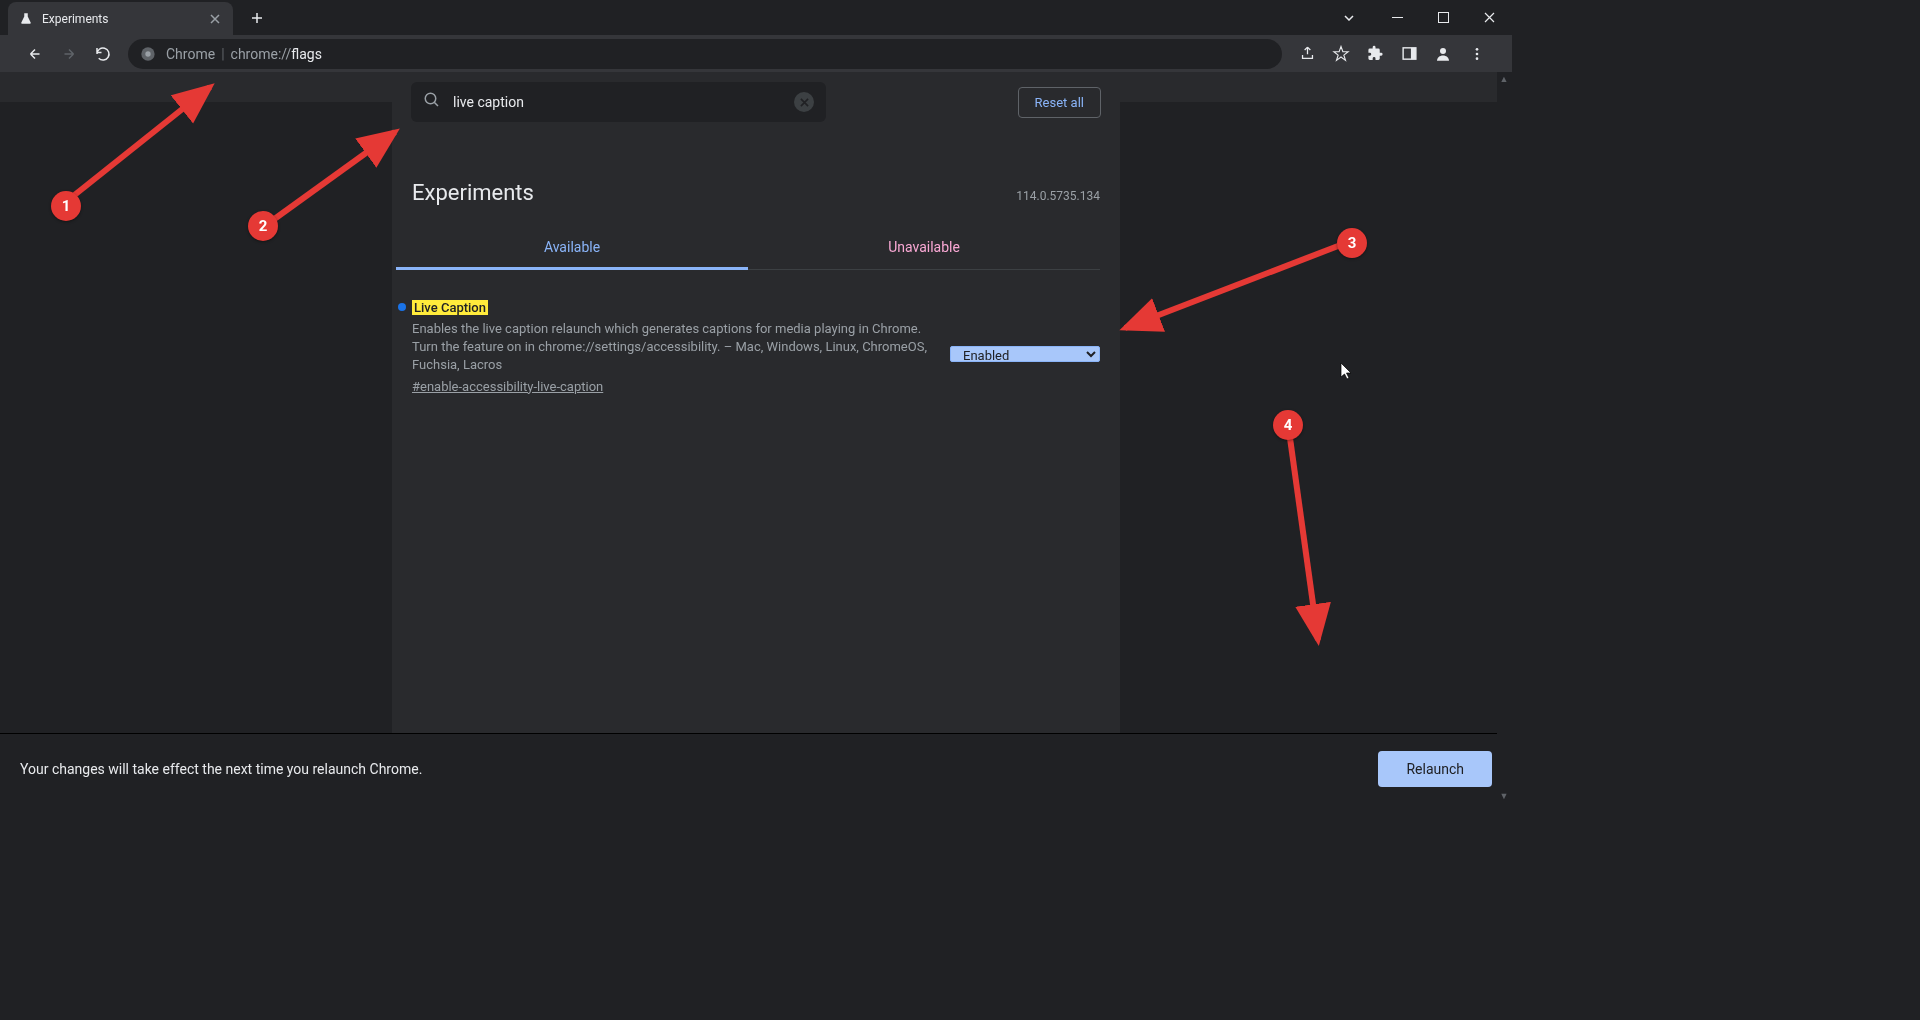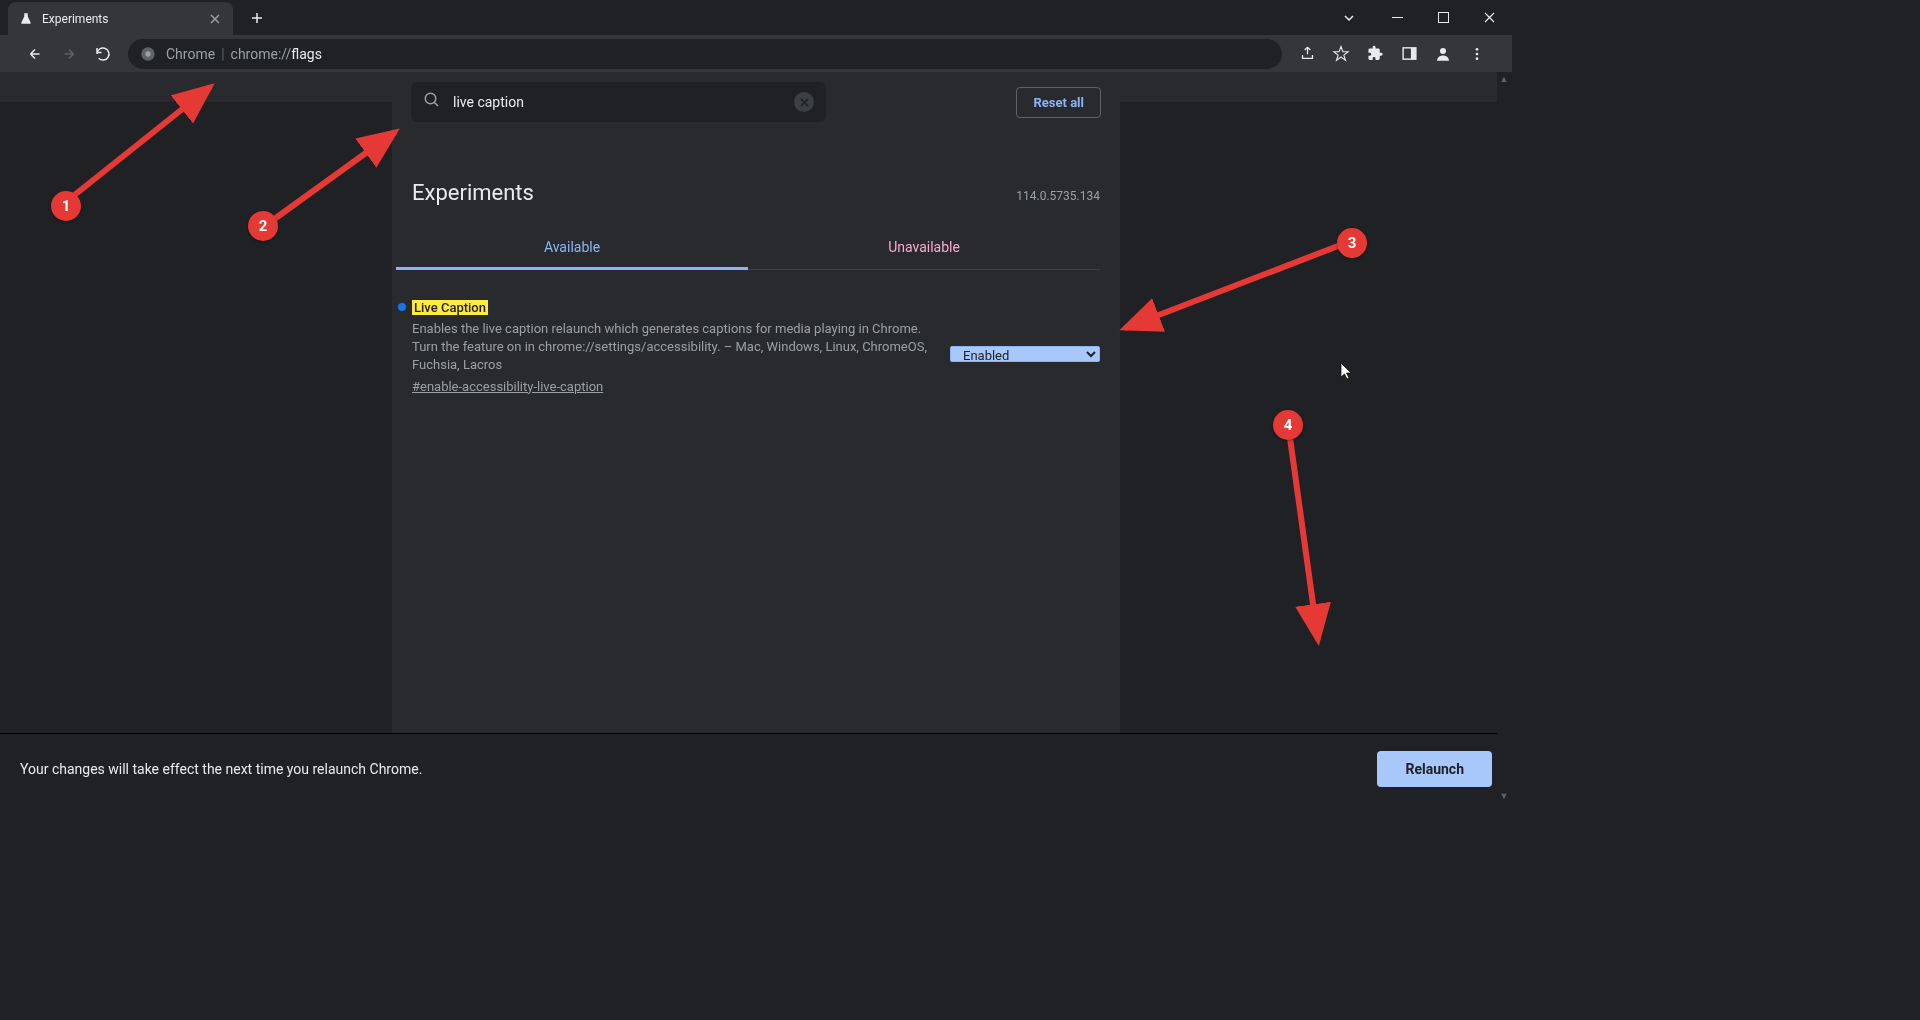--- a/index.html
+++ b/index.html
@@ -34,21 +34,21 @@
 .content-wrap { position: absolute; top: 30px; left: 0; right: 0; bottom: 0; display: flex; justify-content: center; }
 .side-bg { background: #202124; flex:1; }
 .center-col { width: 728px; background: #292a2d; position: relative; }
 
 
 .search-row { position: absolute; top: 10px; left: 50%; transform: translateX(-50%); width: 690px; display: flex; align-items: center; justify-content: space-between; z-index: 5; }
 .search-box { width: 415px; height: 40px; background: #202124; border-radius: 6px; display: flex; align-items: center; padding: 0 12px; margin-left: 0px; }
 .search-icon { color: #9aa0a6; margin-right: 12px; }
 .search-input { background: transparent; border: none; outline: none; color: #e8eaed; font-size: 14px; flex: 1; }
 .clear-btn { color: #9aa0a6; cursor: pointer; width:20px; height:20px; display:flex; align-items:center; justify-content:center; background:#3c4043; border-radius:50%; font-size:11px;}
-.reset-btn { padding: 7px 16px; border: 1px solid #5f6368; border-radius: 4px; background: transparent; color: #8ab4f8; font-size: 13px; cursor: pointer; font-weight: 700; }
+.reset-btn { padding: 7px 16px; border: 1px solid #5f6368; border-radius: 4px; background: transparent; color: #8ab4f8; font-size: 13px; cursor: pointer; font-weight: 400; }
 
 .heading-row { position: absolute; top: 78px; left: 20px; right: 20px; display: flex; justify-content: space-between; align-items: baseline; }
 .heading { font-size: 22px; color: #e8eaed; font-weight: 400; }
 .version { font-size: 12px; color: #9aa0a6; }
 
 .tabs-row { position: absolute; top: 125px; left: 4px; right: 20px; display: flex; border-bottom: 1px solid #3c4043; }
 .page-tab { flex: 1; text-align: center; padding: 12px 0; font-size: 14px; cursor: pointer; }
 .page-tab.active { color: #8ab4f8; border-bottom: 3px solid #8ab4f8; margin-bottom: -1px; }
 .page-tab.inactive { color: #f9a8d4; }
 
@@ -56,21 +56,21 @@
 .bullet { width: 8px; height: 8px; background: #1a73e8; border-radius: 50%; margin: 6px 6px 0 6px; flex-shrink:0; }
 .flag-text { flex: 1; padding-right: 20px; }
 .flag-title { background: #ffeb3b; color: #202124; font-size: 13px; padding: 0 2px; font-weight: 500; display:inline-block; }
 .flag-desc { color: #9aa0a6; font-size: 13px; line-height: 1.4; margin-top: 4px; }
 .flag-hash { color: #9aa0a6; font-size: 13px; text-decoration: underline; display: inline-block; margin-top: 4px; cursor:pointer;}
 .flag-select { width: 150px; height: 16px; background: #a8c7fa; border: 1px solid #8ab4f8; color: #202124; font-size: 13px; padding: 0 8px; cursor: pointer; align-self: center; margin-top:16px; border-radius:2px;}
 
 
 .bottom-bar { position: absolute; bottom: 0; left: 0; right: 0; height: 70px; background: #202124; display: flex; align-items: center; justify-content: space-between; padding: 0 20px; border-top: 1px solid #000; }
 .bottom-text { color: #e8eaed; font-size: 14px; }
-.relaunch-btn { background: #a8c7fa; color: #202124; border: none; padding: 10px 28px; font-size: 14px; border-radius: 4px; cursor: pointer; font-weight: 700; }
+.relaunch-btn { background: #a8c7fa; color: #202124; border: none; padding: 10px 28px; font-size: 14px; border-radius: 4px; cursor: pointer; font-weight: 400; }
 
 
 .marker { position: absolute; width: 30px; height: 30px; background: #e53935; border-radius: 50%; display: flex; align-items: center; justify-content: center; color: #fff; font-weight: bold; font-size: 15px; z-index: 100; box-shadow: 0 1px 3px rgba(0,0,0,0.4); }
 .arrow-svg { position: absolute; z-index: 99; pointer-events: none; }
 
 .cursor-ptr { position: absolute; z-index: 101; color: #fff; font-size: 14px; }
 
 
 .scrollbar-track { position:absolute; right:0; top:72px; bottom:0; width:15px; background:#202124; }
 .scrollbar-arrow { position:absolute; right:3px; width:10px; height:10px; color:#5f6368; font-size:9px; text-align:center;}

